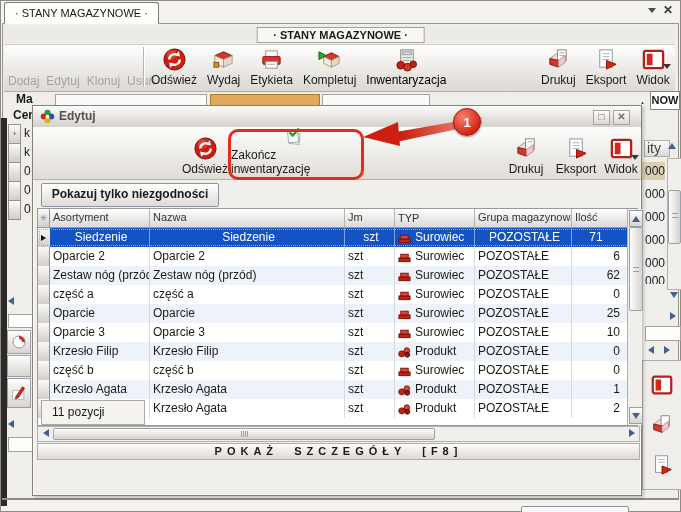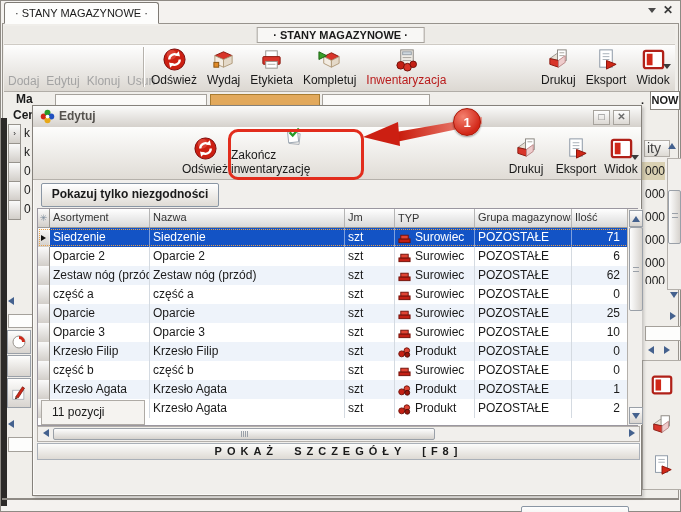--- a/index.html
+++ b/index.html
@@ -23,21 +23,21 @@
   
   .toolbar{left:4px;top:44px;width:671px;height:46px;background:linear-gradient(#fefefe,#dcd8d2);
     border-top:1px solid #cfcbc5;border-bottom:1px solid #b1ada7;}
   .tb-disabled{left:8px;top:44px;height:44px;display:flex;align-items:flex-end;gap:7px;
     padding-bottom:7px;color:#a3a3a3;font-size:12px;}
   .tb-sep{left:143px;top:47px;width:1px;height:40px;background:#b6b2ac;box-shadow:1px 0 0 #fff;}
   .tb-group{top:44px;height:46px;display:flex;align-items:flex-end;}
   .tb-item{display:flex;flex-direction:column;align-items:center;justify-content:flex-end;
     padding:2px 5px 3px 5px;font-size:12px;gap:1px;}
   .tb-item .lbl{white-space:nowrap;}
-  .tb-item.accent .lbl{color:#b91c1c;}
+  .tb-item.accent .lbl{color:#000000;}
   .grp-left{left:146px;}
   .grp-right{left:536px;}
   .tb-caret{left:663px;top:64px;width:0;height:0;border-left:4px solid transparent;border-right:4px solid transparent;border-top:5px solid #3a3a3a;}
   
   .bg-ma{left:16px;top:92px;font-weight:bold;font-size:12px;}
   .bg-cen{left:13px;top:108px;font-weight:bold;font-size:12px;}
   .bg-tab1{left:55px;top:94px;width:150px;height:15px;background:#fbfaf8;border:1px solid #a5a19b;}
   .bg-tab2{left:210px;top:94px;width:108px;height:15px;border:1px solid #a87c32;}
   .bg-tab3{left:322px;top:94px;width:106px;height:15px;background:#fbfaf8;border:1px solid #a5a19b;}
   .bg-dot{left:641px;top:94px;font-weight:bold;}
@@ -96,21 +96,21 @@
     border:1px solid #8a96a4;border-radius:2px;font-weight:bold;font-size:12px;line-height:21px;text-align:center;}
   
   .grid{left:4px;top:102px;width:599px;height:216px;background:#fff;border:1px solid #9b97a0;}
   .g-head{display:flex;height:18px;background:linear-gradient(#ffffff,#d9d9d9);border-bottom:1px solid #9a9a9a;}
   .g-hc{font-size:11px;color:#333;line-height:17px;padding-left:3px;border-right:1px solid #b5b5b5;overflow:hidden;white-space:nowrap;}
   .g-body{height:196px;overflow:hidden;}
   .g-row{display:flex;height:19px;}
   .g-row:nth-child(odd){background:#eef3fa;}
   .g-row.sel{background:#1353c5;color:#fff;outline:1px dotted #e8a048;outline-offset:-2px;}
   .g-c{font-size:12px;line-height:19px;padding-left:3px;border-right:1px solid #d4dae1;overflow:hidden;white-space:nowrap;}
-  .g-row.sel .g-c{border-right-color:rgba(255,255,255,.45);}
+  .g-row.sel .g-c{border-right-color:rgba(255,255,255,.45);text-align:center;}
   .c-sel{width:11px;background:linear-gradient(#fafafa,#d2cec9);border-right:1px solid #97938d;
     display:flex;align-items:center;justify-content:center;padding-left:0;}
   .g-row.sel .c-sel{color:#111;}
   .c-a{width:96px;} .c-n{width:191px;} .c-jm{width:46px;} .c-t{width:76px;display:flex;align-items:center;gap:4px;}
   .c-g{width:93px;} .c-i{width:48px;text-align:right;padding-right:4px;padding-left:0;border-right:none;}
   .row-arrow{width:0;height:0;border-top:3px solid transparent;border-bottom:3px solid transparent;border-left:5px solid #111;}
   .vscroll{left:589px;top:0;width:14px;height:100%;background:#f1efec;border-left:1px solid #b4b0ab;}
   .vs-btn{left:1px;width:12px;height:15px;background:linear-gradient(#fdfdfd,#d8d4cf);border:1px solid #9aa0a8;
     display:flex;align-items:center;justify-content:center;}
   .vs-thumb{left:1px;top:18px;width:12px;height:82px;background:linear-gradient(90deg,#fdfdfd,#d6d2cd);

